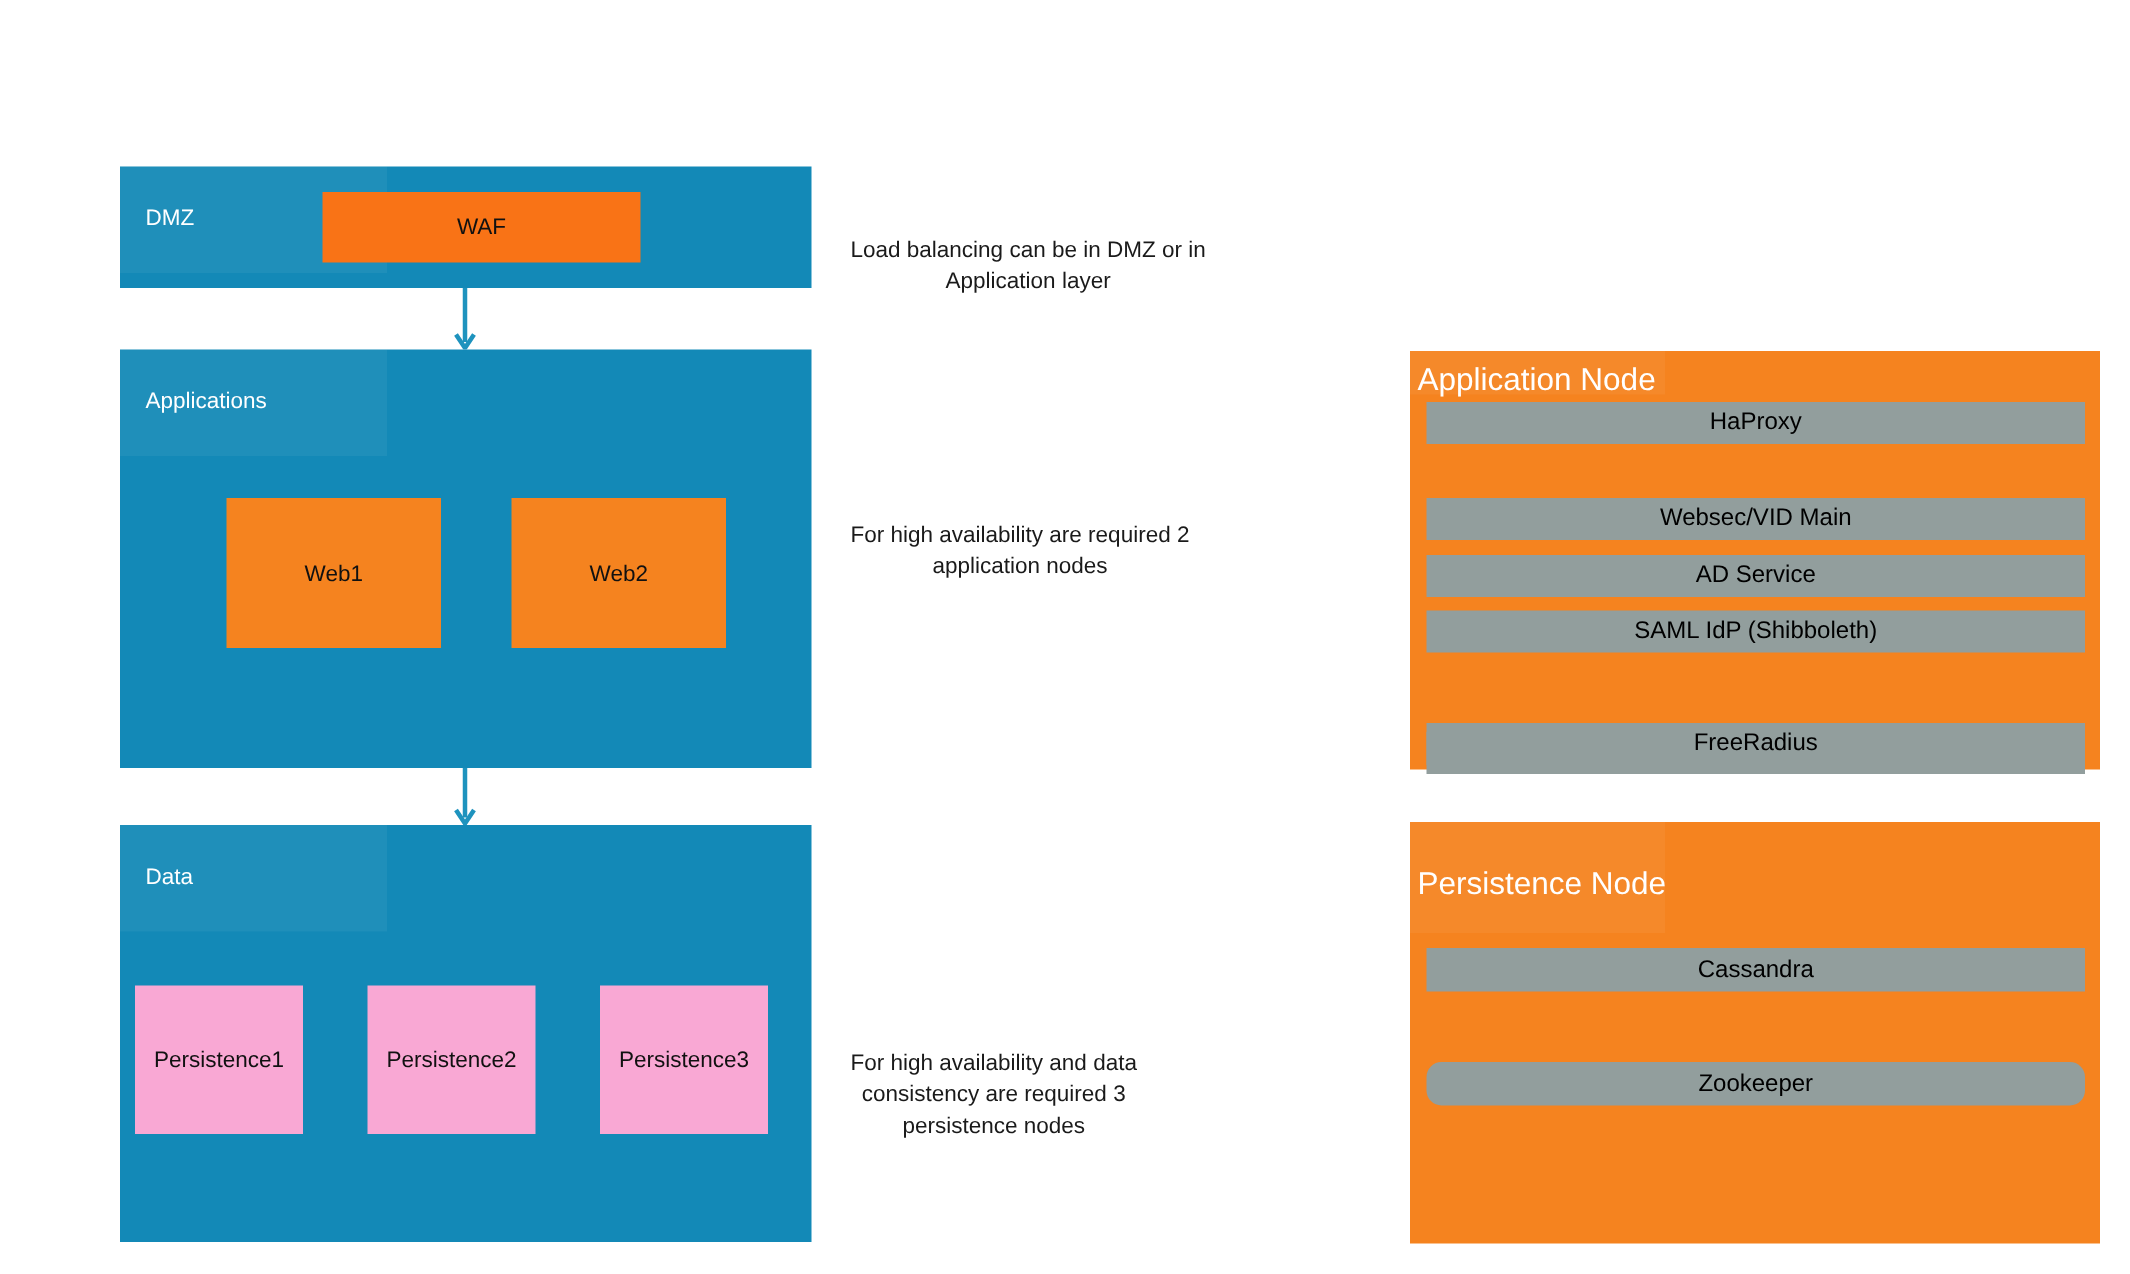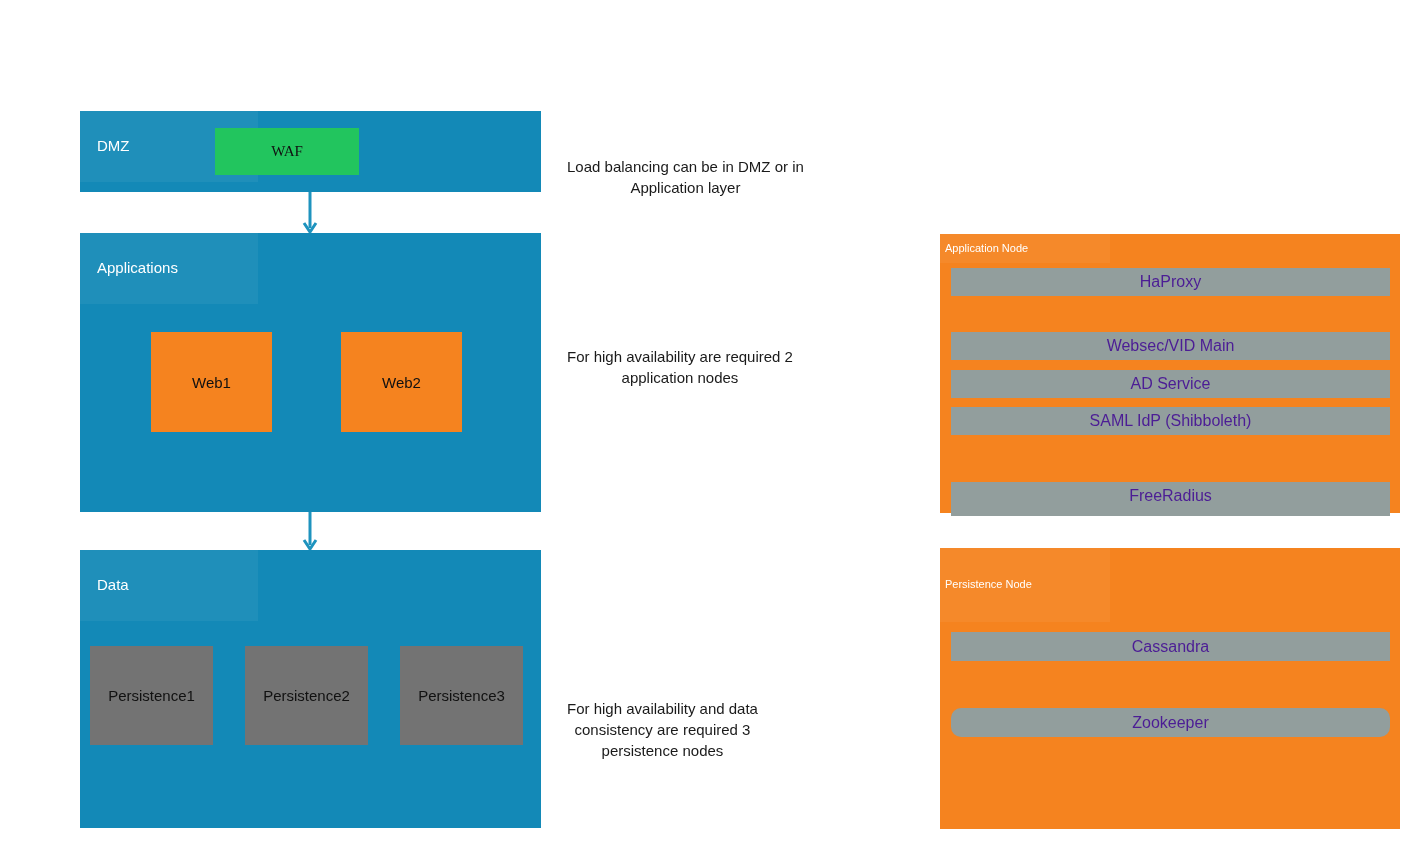--- a/index.html
+++ b/index.html
@@ -44,35 +44,34 @@
   .node-box {
     position: absolute;
     display: flex;
     align-items: center;
     justify-content: center;
     color: #111111;
     font-size: 15px;
   }
   .waf {
     left: 135px; top: 17px;
-    width: 144px; height: 47px;
-    background: #22c55e;
-    font-family: Liberation Serif, serif;
+    width: 212px; height: 47px;
+    background: #f97316;
   }
   .web-box {
     top: 99px;
-    width: 121px; height: 100px;
+    width: 143px; height: 100px;
     background: #F5831F;
   }
   .web1 { left: 71px; }
   .web2 { left: 261px; }
   .persist-box {
-    top: 96px;
-    width: 123px; height: 99px;
-    background: #737373;
+    top: 107px;
+    width: 112px; height: 99px;
+    background: #f9a8d4;
   }
   .p1 { left: 10px; }
   .p2 { left: 165px; }
   .p3 { left: 320px; }
 
   
   .arrow { position: absolute; }
   .arrow-1 { left: 302px; top: 192px; }
   .arrow-2 { left: 302px; top: 512px; }
 
@@ -97,35 +96,35 @@
   }
   .panel-app     { top: 234px; height: 279px; }
   .panel-persist { top: 548px; height: 281px; }
   .panel-app .sheen     { width: 170px; height: 29px; }
   .panel-persist .sheen { width: 170px; height: 74px; }
 
   .panel-title {
     position: absolute;
     left: 5px;
     color: #ffffff;
-    font-size: 11px;
+    font-size: 21px;
   }
   .panel-app .panel-title     { top: 8px; }
   .panel-persist .panel-title { top: 30px; }
 
   .bar {
     position: absolute;
     left: 11px;
     width: 439px;
     height: 28px;
     background: #929E9D;
     display: flex;
     align-items: center;
     justify-content: center;
-    color: #4c1d95;
+    color: #000000;
     font-size: 16px;
   }
   .bar-yellow { background: #F0C233; }
 
   .bar-haproxy    { top: 34px; }
   .bar-websec     { top: 98px; }
   .bar-adservice  { top: 136px; }
   .bar-saml       { top: 173px; }
   .bar-fido       { top: 210px; margin-top: 44px; }
   .bar-freeradius { top: 248px; }

